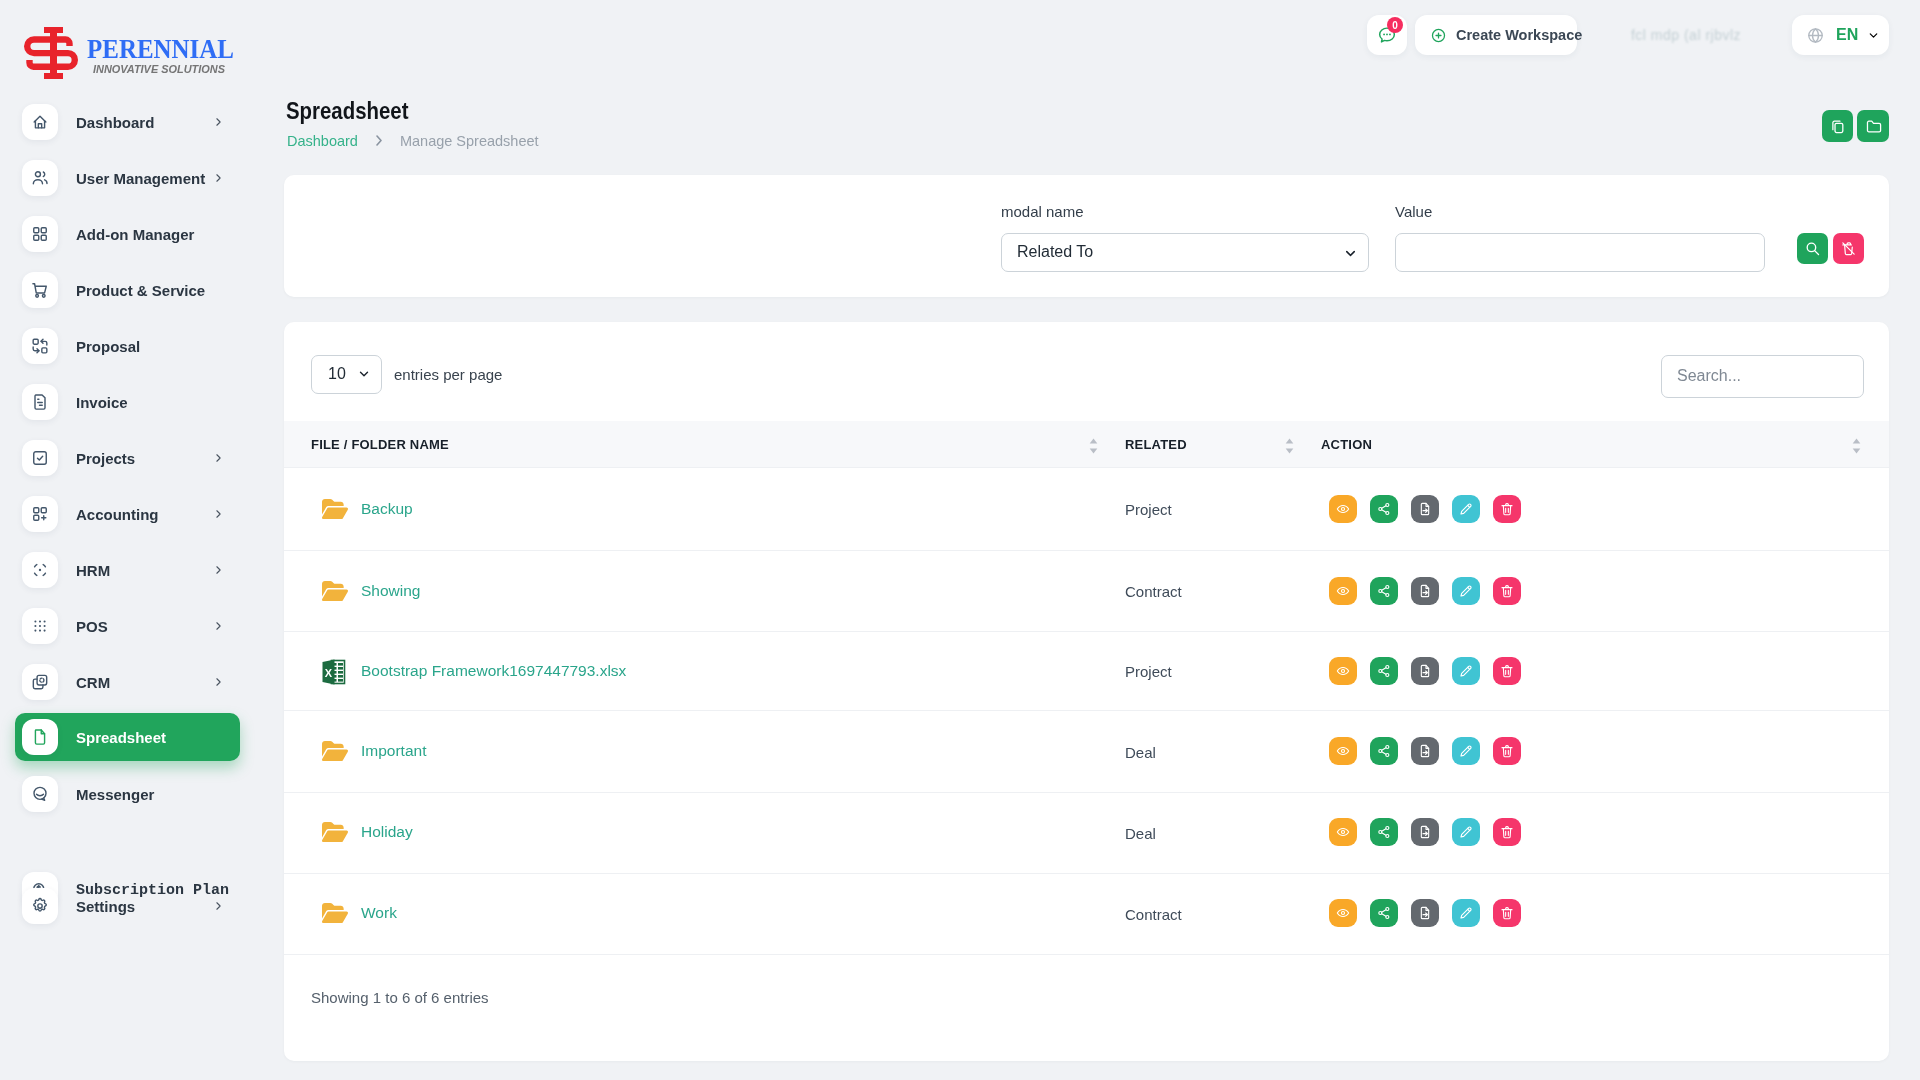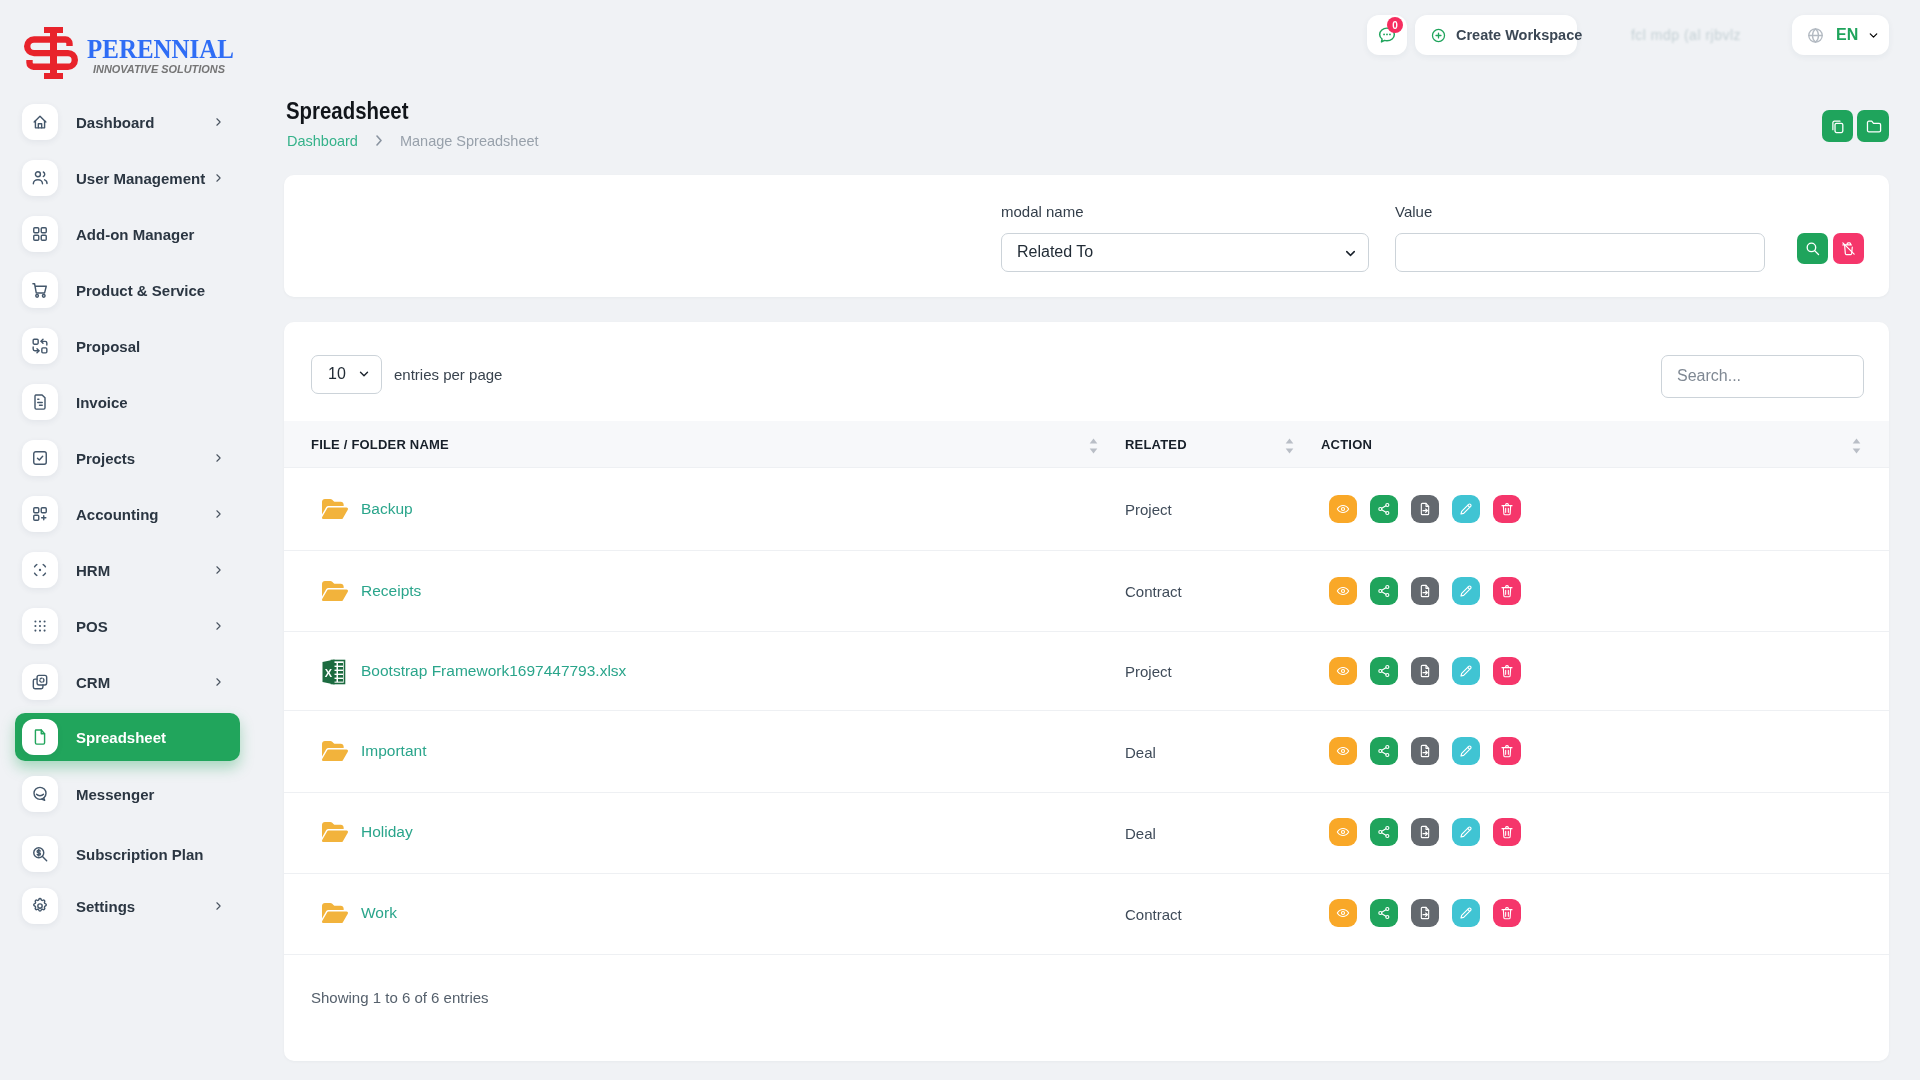--- a/index.html
+++ b/index.html
@@ -217,21 +217,21 @@
     <div class="navitem" style="top:776px;">
       <div class="icobox">
         <svg width="20" height="20" viewBox="0 0 24 24" fill="none" stroke="currentColor" stroke-width="1.7" stroke-linecap="round" stroke-linejoin="round">
           <circle cx="12" cy="11.2" r="7.2"></circle>
           <path d="M7.8 12.4a5 3.6 0 0 0 8.4 0"></path>
           <path d="M16.6 17.1l1 2.5-3.7-1.4"></path>
         </svg>
       </div>
       <div class="navlbl">Messenger</div>
     </div>
-    <div class="navitem" style="top:836px;">
+    <div class="navitem" style="top:872px;font-family:Liberation Mono, monospace;">
       <div class="icobox">
         <svg width="20" height="20" viewBox="0 0 24 24" fill="none" stroke="currentColor" stroke-width="1.7" stroke-linecap="round" stroke-linejoin="round">
           <circle cx="10.5" cy="10.5" r="6"></circle>
           <path d="M15 15l5 5"></path>
           <path d="M12.3 8.5c-.3-.6-1-1-1.8-1-1.1 0-2 .7-2 1.5s.9 1.5 2 1.5 2 .7 2 1.5-.9 1.5-2 1.5c-.8 0-1.5-.4-1.8-1M10.5 6.6v7.8"></path>
         </svg>
       </div>
       <div class="navlbl">Subscription Plan</div>
     </div>
     <div class="navitem" style="top:888px;padding-left:28px;">
@@ -401,21 +401,21 @@
       <svg width="16" height="16" viewBox="0 0 24 24" fill="none" stroke="currentColor" stroke-width="1.7" stroke-linecap="round" stroke-linejoin="round">
         <path d="M4.5 7h15M10 7V5.5A1.5 1.5 0 0 1 11.5 4h1A1.5 1.5 0 0 1 14 5.5V7"></path>
         <path d="M6.5 7l.8 12a1.8 1.8 0 0 0 1.8 1.7h5.8a1.8 1.8 0 0 0 1.8-1.7l.8-12"></path>
         <path d="M10 11v6M14 11v6"></path>
       </svg>
     </div>
     <div class="rowline" style="top:550px;"></div>
     <div class="abs" style="left:322px;top:578.5px;"><svg width="26" height="24" viewBox="0 0 576 512">
         <path fill="#f2b33c" d="M88.7 223.8L0 375.8V96C0 60.7 28.7 32 64 32H181.5c17 0 33.3 6.7 45.3 18.7l26.5 26.5c12 12 28.3 18.7 45.3 18.7H416c35.3 0 64 28.7 64 64v32H144c-22.8 0-43.8 12.1-55.3 31.8zm27.6 16.1C122.1 230 132.6 224 144 224H544c11.5 0 22 6.1 27.7 16.1s5.7 22.2-.1 32.1l-112 192C453.9 474 443.4 480 432 480H32c-11.5 0-22-6.1-27.7-16.1s-5.7-22.2 .1-32.1l112-192z"></path>
       </svg></div>
-    <div class="fname" style="left:361px;top:581.5px;">Receipts</div>
+    <div class="fname" style="left:361px;top:581.5px;">Showing</div>
     <div class="frel" style="left:1125px;top:583px;">Contract</div>
     <div class="act" style="left:1329px;top:576.5px;background:#f9a828;">
       <svg width="16" height="16" viewBox="0 0 24 24" fill="none" stroke="currentColor" stroke-width="1.7" stroke-linecap="round" stroke-linejoin="round">
         <path d="M3.5 12S6.8 6.8 12 6.8 20.5 12 20.5 12 17.2 17.2 12 17.2 3.5 12 3.5 12z"></path>
         <circle cx="12" cy="12" r="2.3"></circle>
       </svg>
     </div>
     <div class="act" style="left:1370px;top:576.5px;background:#1fa45c;">
       <svg width="16" height="16" viewBox="0 0 24 24" fill="none" stroke="currentColor" stroke-width="1.7" stroke-linecap="round" stroke-linejoin="round">
         <circle cx="6.5" cy="12" r="2.3"></circle>

